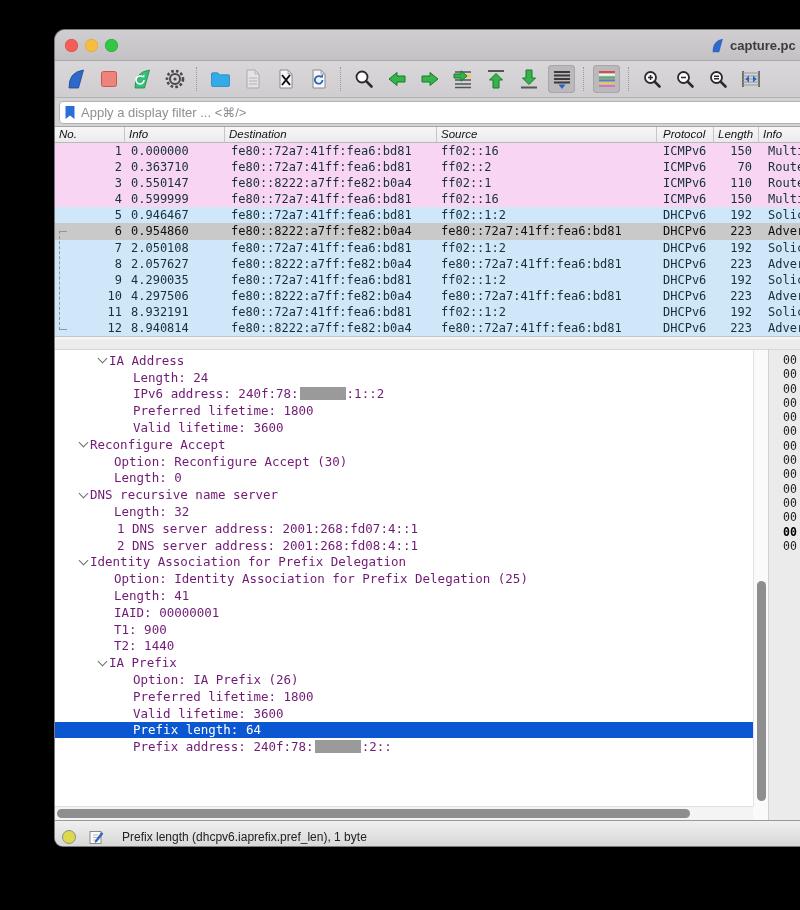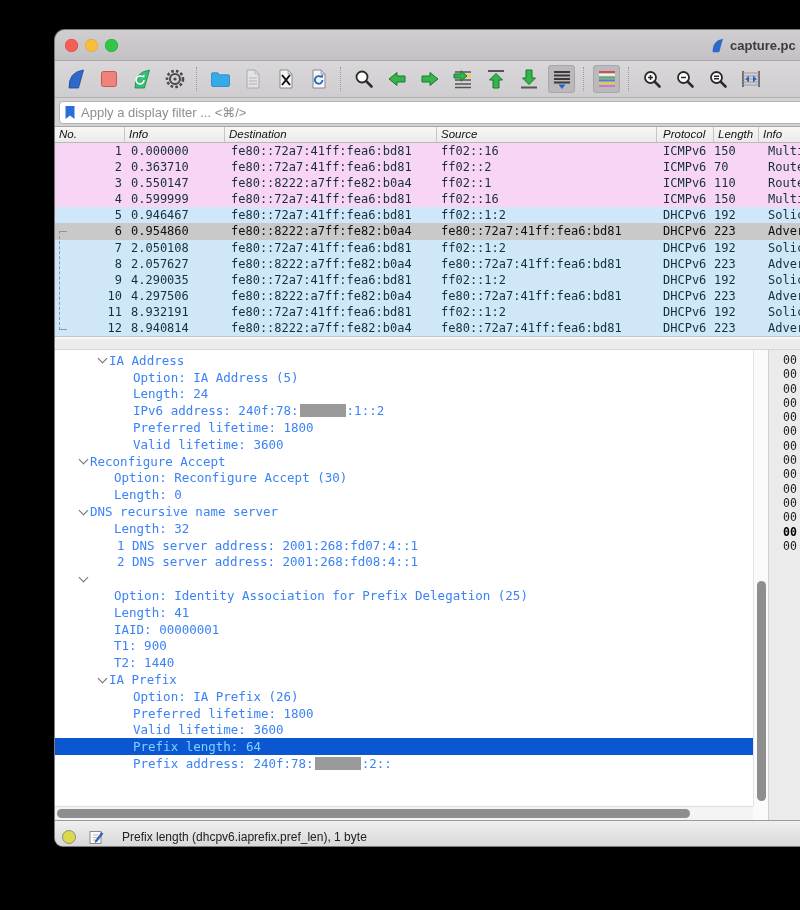--- a/index.html
+++ b/index.html
@@ -41,32 +41,32 @@
         line-height:16.1px;font-family:"DejaVu Sans Mono",monospace;font-size:12px;color:#14303c;white-space:nowrap;}
   .prow.pink{background:#f8d5f2;}
   .prow.blue{background:#cfe7f8;}
   .prow.sel{background:#c9c9c9;color:#101010;}
   .c{overflow:hidden;}
   .cno{text-align:right;padding-right:3px;}
   .ctime{padding-left:6px;}
   .csrc{padding-left:6px;}
   .cdst{padding-left:4px;}
   .cproto{padding-left:6px;}
-  .clen{text-align:left;padding-right:7px;}
+  .clen{text-align:right;padding-right:7px;}
   .cinfo{padding-left:9px;}
   .bracket{position:absolute;left:4px;top:88px;width:7px;height:97px;
            border-left:1px dashed #8899a2;border-top:1px solid #8899a2;border-bottom:1px solid #8899a2;}
   
   .splitter{height:12px;background:#ececec;border-top:1px solid #c4c4c4;border-bottom:1px solid #d6d6d6;box-shadow:inset 0 2px 2px #f8f8f8;}
   
   .detail{position:relative;height:470px;background:#fff;}
   .dcontent{position:absolute;left:0;top:0;width:698px;height:456px;overflow:hidden;padding-top:2px;box-sizing:border-box;}
   .drow{display:flex;align-items:center;height:16.8px;font-family:"DejaVu Sans Mono",monospace;
-        font-size:12.5px;color:#3b82f6;white-space:nowrap;}
-  .drow.selected{background:#0b57d2;color:#7dd3fc;}
+        font-size:12.5px;color:#701a75;white-space:nowrap;}
+  .drow.selected{background:#0b57d2;color:#ffffff;}
   .dind{display:inline-block;height:1px;flex:0 0 auto;}
   .chev{display:inline-block;width:14px;height:12px;flex:0 0 auto;}
   .chev::before{content:"";display:block;width:6px;height:6px;margin:1px auto 0;
                 border-right:1.6px solid #6f6f6f;border-bottom:1.6px solid #6f6f6f;transform:rotate(45deg);}
   .redactbox{display:inline-block;width:46px;height:13px;background:#9a9a9a;margin:0 1px;flex:0 0 auto;}
   .vscroll{position:absolute;left:698px;top:0;width:15px;height:456px;background:#fafafa;border-left:1px solid #e2e2e2;box-sizing:border-box;}
   .vthumb{position:absolute;left:3px;top:231px;width:9px;height:220px;border-radius:5px;background:#8e8e8e;}
   .corner{position:absolute;left:698px;top:456px;width:15px;height:14px;background:#fafafa;}
   .hscroll{position:absolute;left:0;bottom:0;width:698px;height:14px;background:#f4f4f4;border-top:1px solid #dedede;box-sizing:border-box;}
   .hthumb{position:absolute;left:2px;top:2px;width:633px;height:9px;border-radius:5px;background:#8e8e8e;}
@@ -375,27 +375,20 @@
         <div class="drow">
             <span class="dind" style="width: 40px;"></span>
             <span class="chev"></span>
             <span>IA Address</span>
 
             <span></span>
           </div>
           <div class="drow">
             <span class="dind" style="width: 78px;"></span>
 
-            <span>Option: IA Address (5)</span>
-
-            <span></span>
-          </div>
-          <div class="drow">
-            <span class="dind" style="width: 78px;"></span>
-
             <span>Length: 24</span>
 
             <span></span>
           </div>
           <div class="drow">
             <span class="dind" style="width: 78px;"></span>
 
             <span>IPv6 address: 240f:78:</span>
             <span class="redactbox"></span>
             <span>:1::2</span>
@@ -459,20 +452,21 @@
           <div class="drow">
             <span class="dind" style="width: 62px;"></span>
 
             <span>2 DNS server address: 2001:268:fd08:4::1</span>
 
             <span></span>
           </div>
           <div class="drow">
             <span class="dind" style="width: 21px;"></span>
             <span class="chev"></span>
+            <span>Identity Association for Prefix Delegation</span>
 
             <span></span>
           </div>
           <div class="drow">
             <span class="dind" style="width: 59px;"></span>
 
             <span>Option: Identity Association for Prefix Delegation (25)</span>
 
             <span></span>
           </div>

